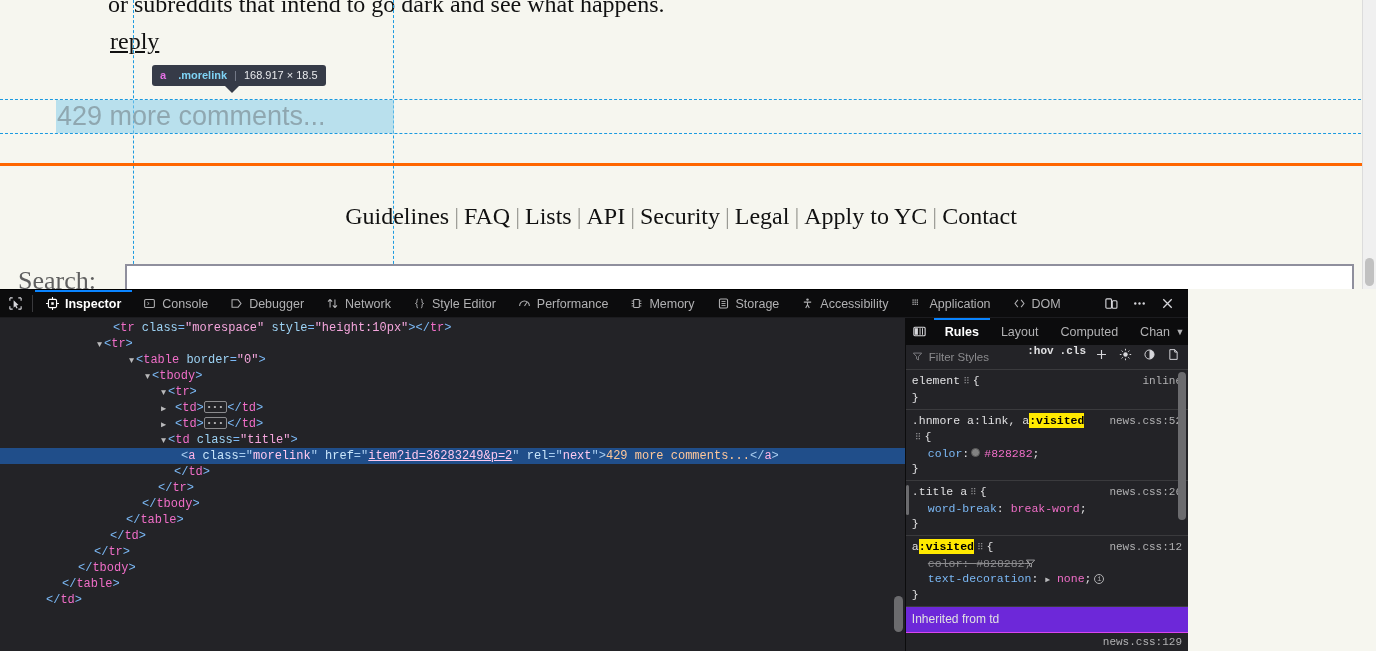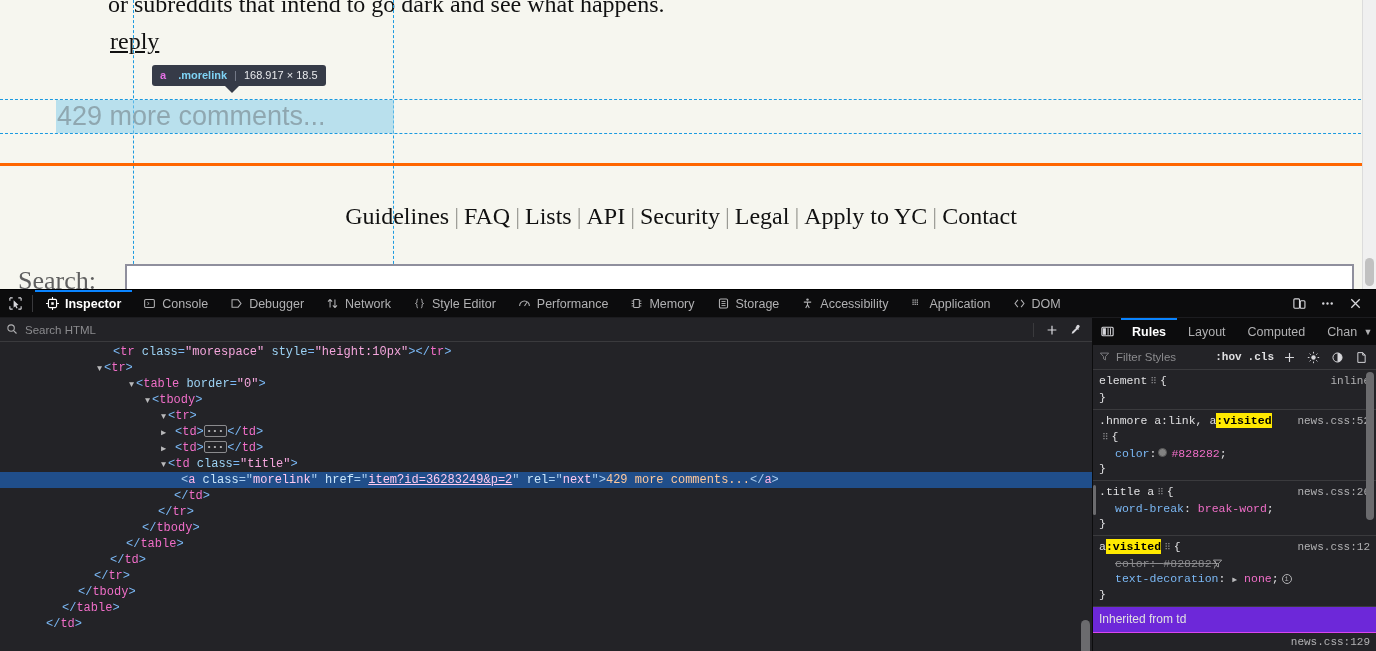--- a/index.html
+++ b/index.html
@@ -92,21 +92,21 @@
   }
   .search-box {
     position: absolute; left: 125px; top: 264px;
     width: 1229px; height: 28px;
     background: #fff; border: 2px solid #8f8f9d;
     border-bottom: none;
   }
 
   
   .devtools {
-    position: absolute; left: 0; top: 289px; width: 1376px; height: 362px;
+    position: absolute; left: 0; top: 289px; width: 1188px; height: 362px;
     background: #0c0c0d; color: #e0e0e2;
     font-family: "Liberation Sans", sans-serif;
     border-top: 1px solid #000;
   }
 
   
   .dt-toolbar {
     position: relative; height: 28px; width: 100%;
     background: #0c0c0d; display: flex; align-items: center;
     border-bottom: 1px solid #1c1c1f;
@@ -220,21 +220,21 @@
   .sb-tab.active::before {
     content: ""; position: absolute; left: 0; right: 0; top: 0; height: 2px;
     background: #0a84ff;
   }
   .sb-overflow {
     margin-left: auto; width: 16px; display: flex; align-items: center; justify-content: center;
     color: #b1b1b3; cursor: pointer; font-size: 9px;
   }
 
   .filter-row {
-    height: 25px; display: flex; align-items: center; gap: 6px;
+    height: 25px; display: flex; gap: 6px;
     background: #232327; padding: 0 6px;
     border-bottom: 1px solid #3a3a3d;
   }
   .filter-input {
     display: flex; align-items: center; gap: 6px; flex: 1;
     font-size: 11.5px; color: #8b8b8e;
   }
   .pseudo-btn {
     font-size: 11px; color: #e0e0e2; cursor: pointer;
     font-family: "Liberation Mono", monospace; font-weight: bold;
@@ -465,44 +465,20 @@
               <path d="M3.5 3.5l9 9M12.5 3.5l-9 9" stroke="#d7d7db" stroke-width="1.4"></path>
             </svg>
         </div>
       </div>
     </div>
 
     <div class="dt-body">
 
       <div class="inspector-pane">
 
-        <div class="search-bar">
-          <div class="searchfield">
-            <span>
-              <svg width="12" height="12" viewBox="0 0 16 16">
-                  <circle cx="6.8" cy="6.8" r="4.3" fill="none" stroke="#b1b1b3" stroke-width="1.4"></circle>
-                  <path d="M10.1 10.1L14 14" stroke="#b1b1b3" stroke-width="1.5"></path>
-                </svg>
-            </span>
-            <span>Search HTML</span>
-          </div>
-          <div class="search-bar-actions">
-            <div class="sb-divider"></div>
-            <div class="sb-btn">
-              <svg width="14" height="14" viewBox="0 0 16 16">
-                  <path d="M8 3v10M3 8h10" stroke="#d7d7db" stroke-width="1.4"></path>
-                </svg>
-            </div>
-            <div class="sb-btn">
-              <svg width="14" height="14" viewBox="0 0 16 16">
-                  <path d="M10.2 2.6a1.8 1.8 0 0 1 2.6 2.6l-1 1 .7.7-1 1-.7-.7-4.4 4.4-2.2.6.6-2.2 4.4-4.4-.7-.7 1-1z" fill="#d7d7db"></path>
-                </svg>
-            </div>
-          </div>
-        </div>
 
         <div class="markup">
 
           <div class="node-row" style="padding-left:113px">
             <span class="tag">&lt;</span><span class="tagname">tr</span> <span class="attrname">class</span><span class="tag">=</span><span class="attrval">"morespace"</span> <span class="attrname">style</span><span class="tag">=</span><span class="attrval">"height:10px"</span><span class="tag">&gt;&lt;/</span><span class="tagname">tr</span><span class="tag">&gt;</span>
           </div>
 
           <div class="node-row" style="padding-left:95px">
             <span class="twisty">▼</span><span class="tag">&lt;</span><span class="tagname">tr</span><span class="tag">&gt;</span>
           </div>

